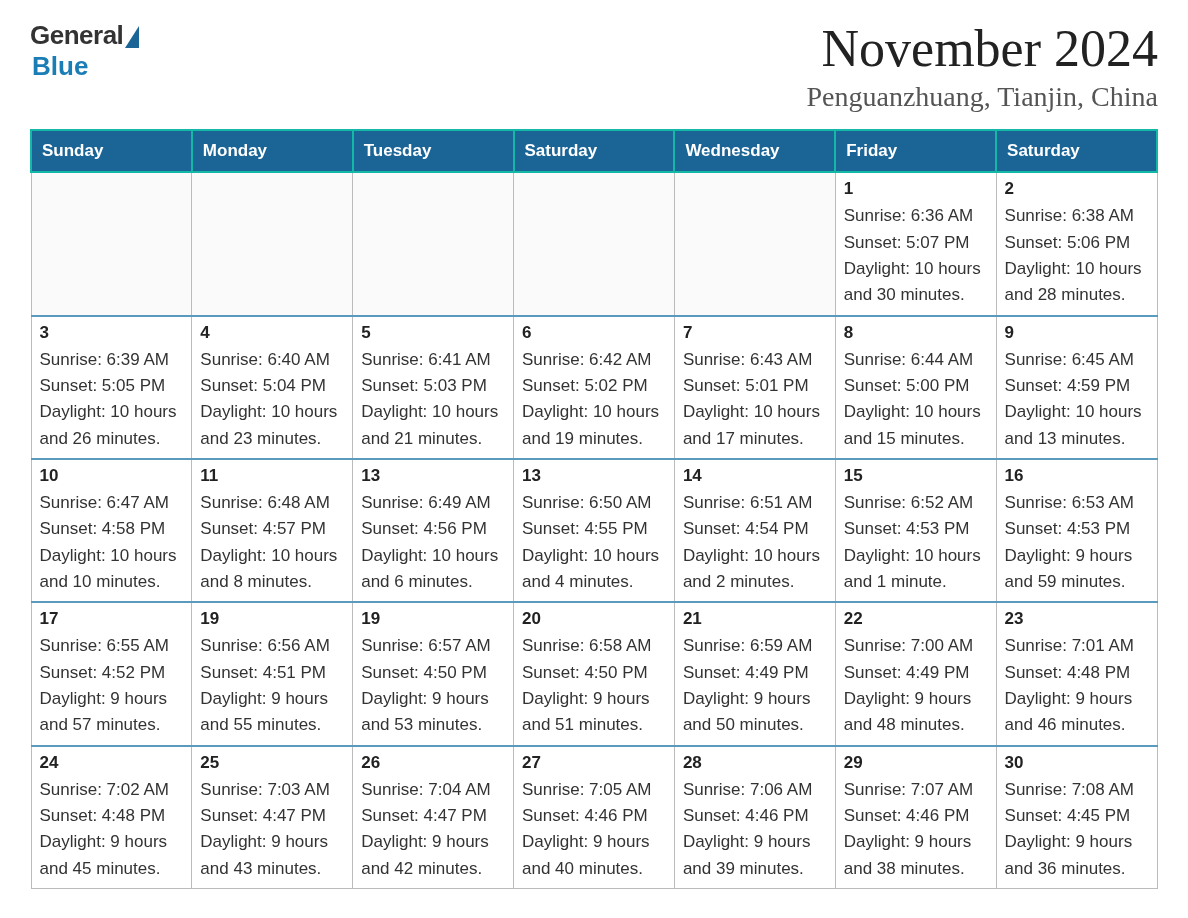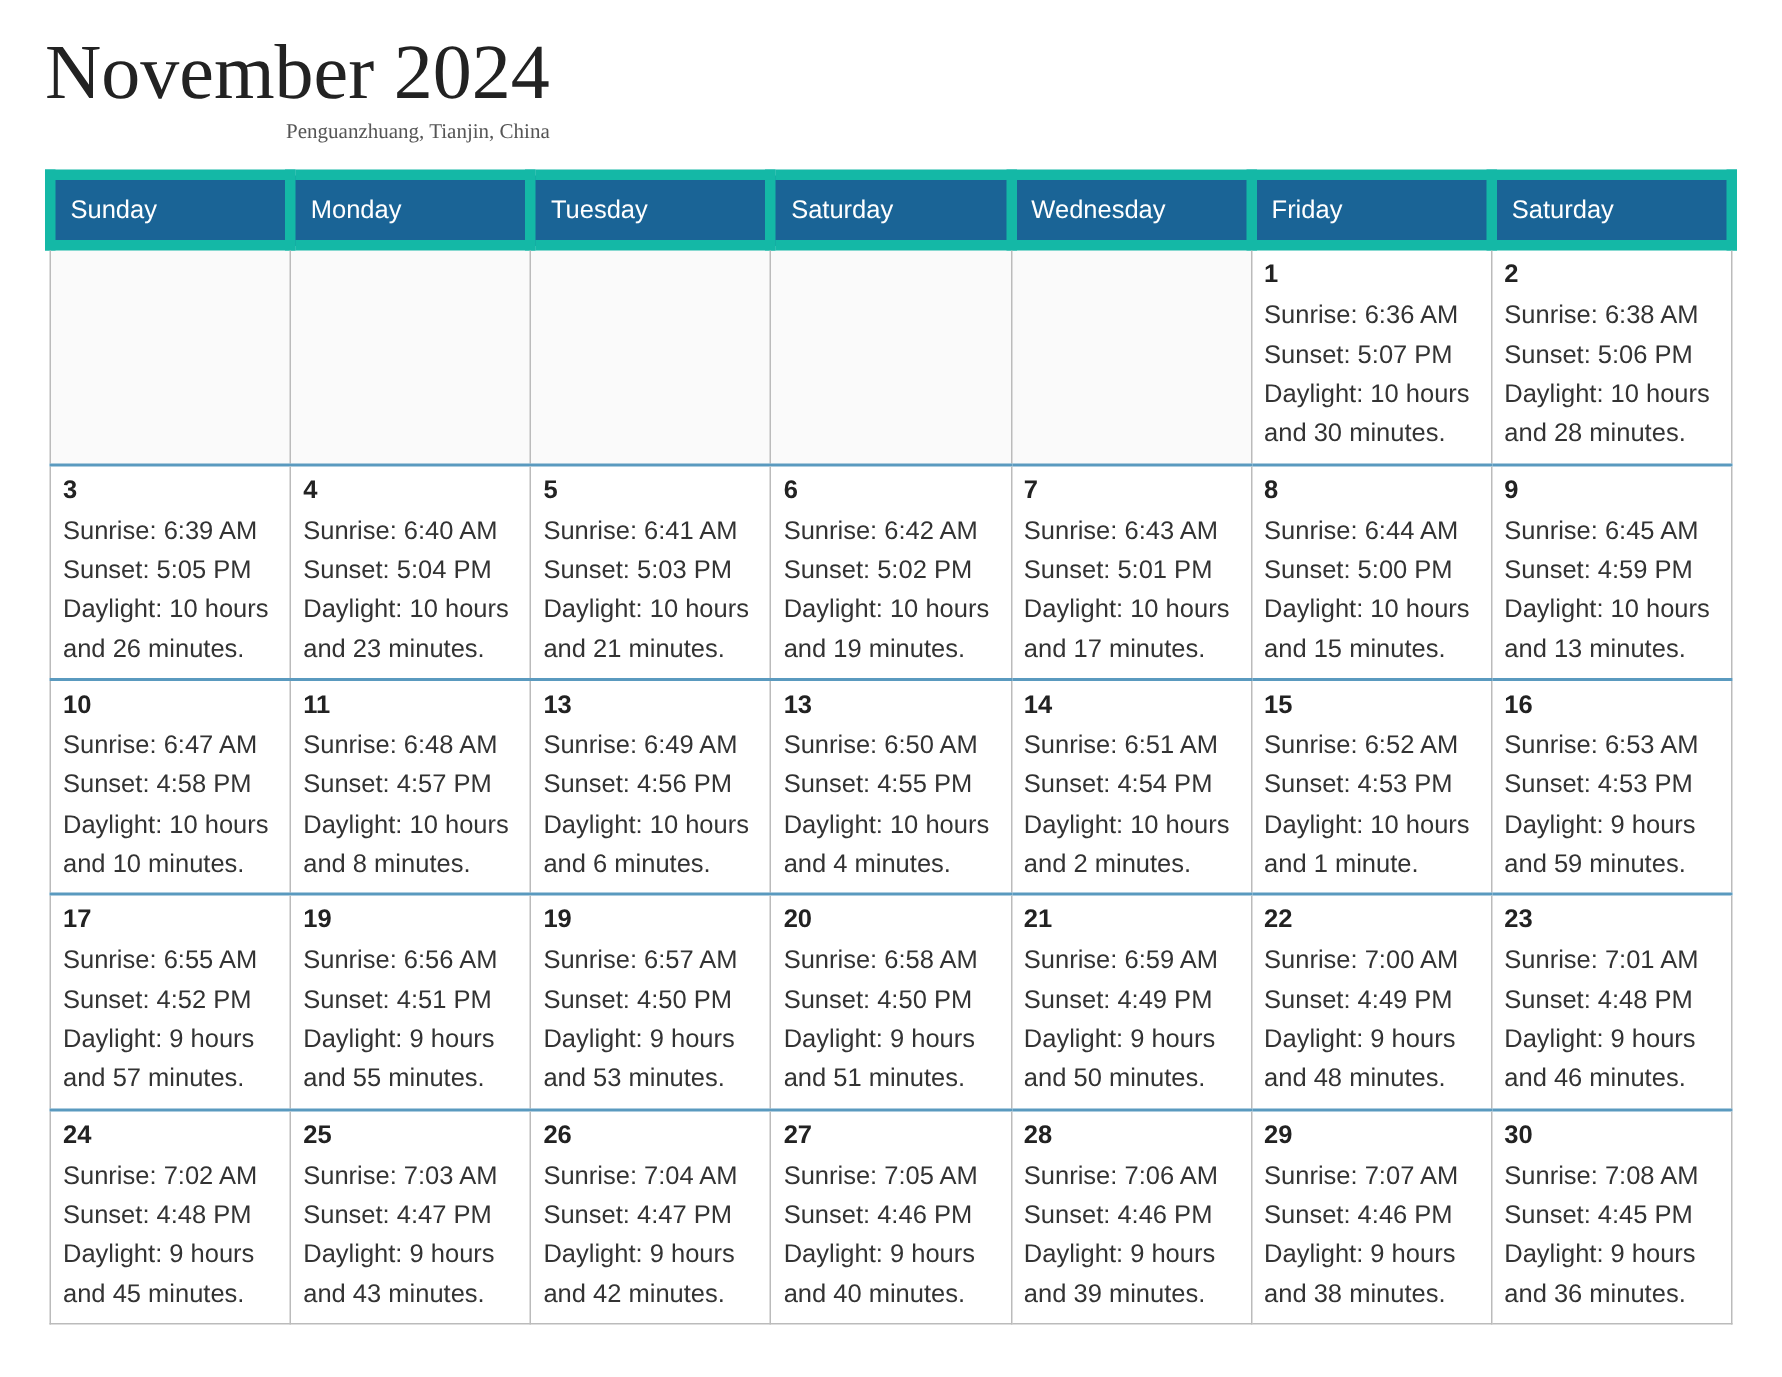--- a/index.html
+++ b/index.html
@@ -49,37 +49,37 @@
       text-align: right;
       font-family: Liberation Serif, serif;
     }
     .month-title {
       font-size: 52px;
       font-weight: 300;
       color: #222;
       line-height: 1.1;
     }
     .location {
-      font-size: 14px;
+      font-size: 28px;
       color: #555;
       margin-top: 4px;
     }
     .calendar {
       width: 100%;
       border-collapse: collapse;
       border: 1px solid #aaa;
     }
     .calendar th {
       background-color: #1a6496;
       color: #fff;
       font-size: 17px;
-      font-weight: normal;
+      font-weight: bold;
       padding: 10px 10px;
       text-align: left;
-      border: 7px solid #14b8a6;
+      border: 2px solid #14b8a6;
     }
     .calendar td {
       width: calc(100% / 7);
       vertical-align: top;
       border: 1px solid #bbb;
       padding: 6px 8px;
       min-height: 115px;
       height: 115px;
     }
     .day-number {
@@ -98,20 +98,27 @@
       background: #fafafa;
     }
     .row-divider td {
       border-top: 2px solid #5a9abf;
     }
   </style>
 </head>
 <body>
 
 <div class="header">
+  <div class="logo">
+    <div class="logo-top">
+      <span class="logo-general">General</span>
+      <div class="logo-triangle"></div>
+    </div>
+    <span class="logo-blue">Blue</span>
+  </div>
   <div class="title-block">
     <div class="month-title">November 2024</div>
     <div class="location">Penguanzhuang, Tianjin, China</div>
   </div>
 </div>
 
 <table class="calendar">
   <thead>
     <tr>
     <th>Sunday</th>

